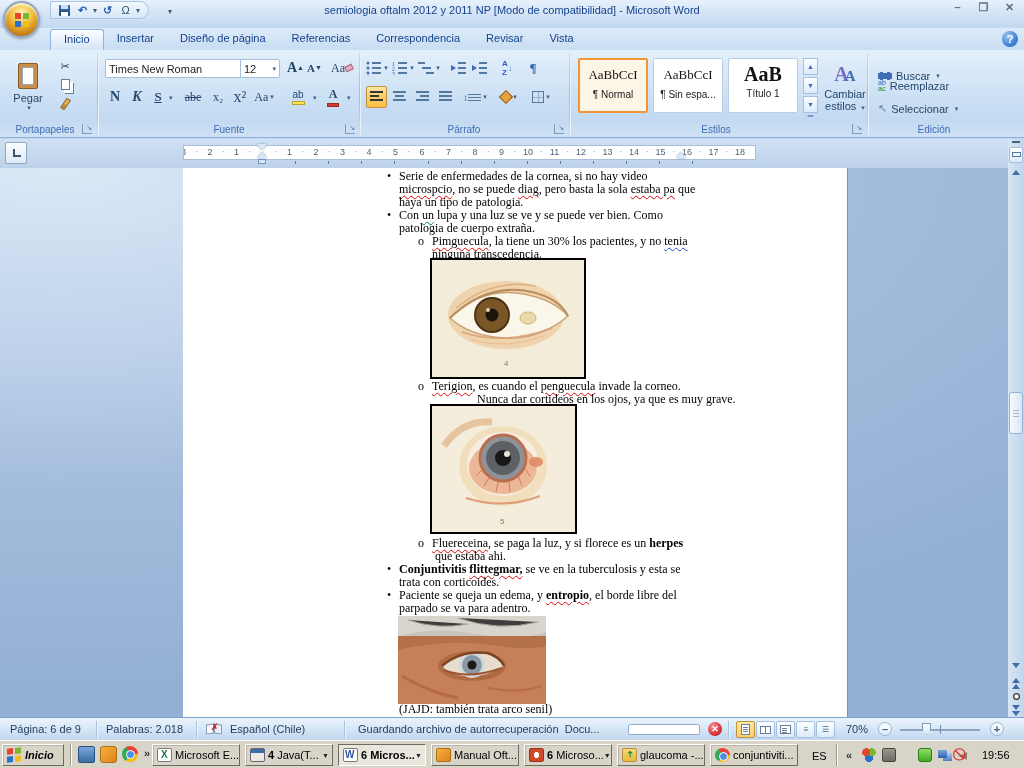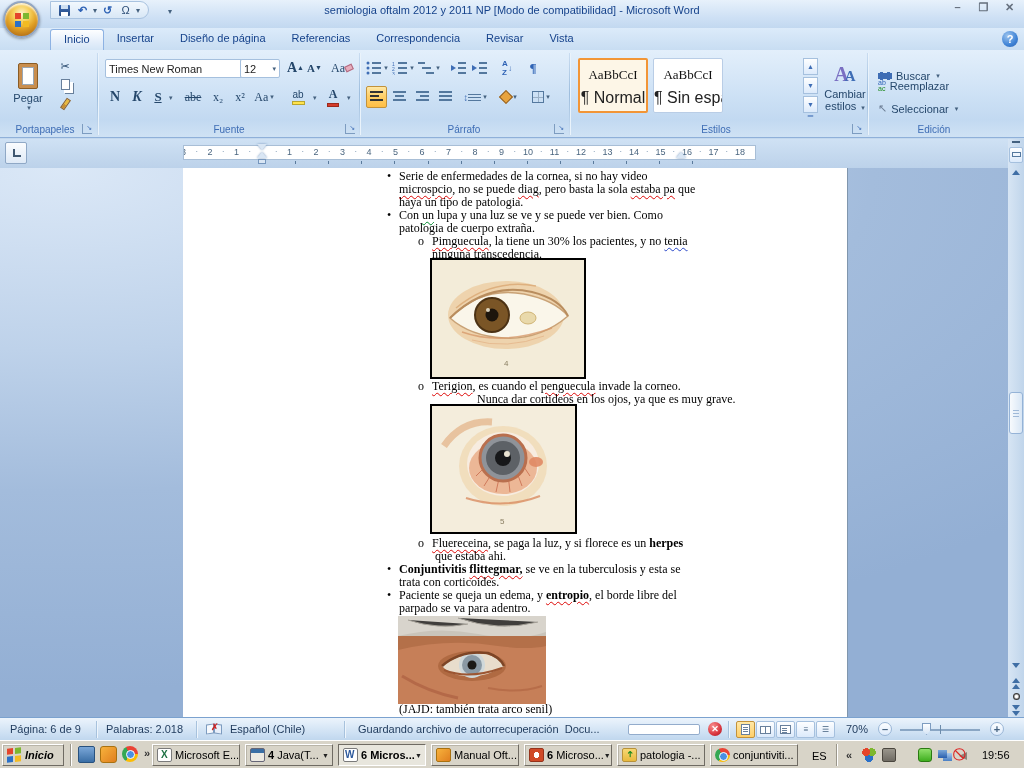--- a/index.html
+++ b/index.html
@@ -44,21 +44,21 @@
 .dn8{font-size:7px;color:#44617f;margin-left:2px}
 .bar-y{display:block;width:13px;height:4px;background:#ffe34d;border:1px solid #b9a52e;margin-top:1px}
 .bar-r{display:block;width:12px;height:4px;background:#d43b2a;border:1px solid #9c291c;margin-top:1px}
 .mini{font-size:11px}
 .lines4 span{display:block;height:1px;background:#54789e;margin:2px 0}
 
 .scard{position:absolute;width:70px;height:55px;background:#fff;border:1px solid #b9cde6;border-radius:2px;text-align:center;padding-top:8px}
 .scard.active{border:2px solid #f29536;background:#fdf6e7;padding-top:7px}
 .s-sample{font-family:"Liberation Serif",serif;font-size:13px;color:#111;line-height:15px}
 .s-sample.big{font-size:20px;font-weight:bold;line-height:14px}
-.s-name{font-size:16px;color:#222;margin-top:7px;white-space:nowrap;overflow:hidden}
+.s-name{font-size:10px;color:#222;margin-top:7px;white-space:nowrap;overflow:hidden}
 .sscroll{position:absolute;width:15px;height:17px;background:linear-gradient(#fdfeff,#dceafb);border:1px solid #a5c0de;font-size:7px;color:#3e6db5;text-align:center;line-height:15px}
 
 .edrow{position:absolute;display:flex;align-items:center;gap:4px;font-size:11px;color:#25476b;white-space:nowrap}
 
 #rulerrow{position:absolute;left:0;top:139px;width:1008px;height:29px;background:linear-gradient(#cfe1f4,#bcd2ea)}
 #tabsel{position:absolute;left:5px;top:3px;width:22px;height:22px;background:linear-gradient(#fafcfe,#dfeaf7);border:1px solid #8fa8c6;border-radius:2px}
 #tabsel .L{position:absolute;left:7px;top:6px;width:8px;height:8px;border-left:2px solid #3f5770;border-bottom:2px solid #3f5770}
 #ruler-strip{position:absolute;left:183px;top:6px;width:573px;height:15px;background:#fff;border:1px solid #a8bed6;overflow:hidden}
 .rnum{position:absolute;top:1px;transform:translateX(-50%);font-size:9px;color:#4a657f}
 .rdot{position:absolute;top:0;transform:translateX(-50%);font-size:9px;color:#8aa2ba}
@@ -211,21 +211,21 @@
     <span class="rbtn serif" style="left:330px;top:8px;width:24px;height:20px;font-size:12px">
         <span>Aa</span>
         <span style="width:8px;height:6px;background:#e8aebe;border:1px solid #b06a80;transform:rotate(-25deg);display:inline-block"></span>
       </span>
     <span class="rbtn serif" style="left:105px;top:36px;width:20px;height:22px;font-size:14px;font-weight:bold">N</span>
     <span class="rbtn serif" style="left:127px;top:36px;width:20px;height:22px;font-size:14px;font-style:italic;font-weight:bold">K</span>
     <span class="rbtn serif" style="left:149px;top:36px;width:18px;height:22px;font-size:13px;font-weight:bold;text-decoration:underline">S</span>
     <span class="dn8 abs" style="left:167px;top:44px">▾</span>
     <span class="rbtn serif" style="left:180px;top:36px;width:26px;height:22px;font-size:12px;text-decoration:line-through">abe</span>
     <span class="rbtn serif" style="left:208px;top:36px;width:20px;height:22px;font-size:12px">x₂</span>
-    <span class="rbtn serif" style="left:230px;top:36px;width:20px;height:22px;font-size:12px">x²</span>
+    <span class="rbtn serif" style="left:230px;top:36px;width:20px;height:22px;font-size:16px">x²</span>
     <span class="rbtn serif" style="left:252px;top:36px;width:24px;height:22px;font-size:12px">
         <span>Aa</span>
         <span class="dn8">▾</span>
       </span>
     <span class="rbtn" style="left:286px;top:36px;width:24px;height:22px;flex-direction:column;font-size:10px">
         <span>ab</span>
         <span class="bar-y"></span>
       </span>
     <span class="dn8 abs" style="left:311px;top:44px">▾</span>
     <span class="rbtn serif" style="left:322px;top:36px;width:22px;height:22px;flex-direction:column;font-size:12px;font-weight:bold">
@@ -342,20 +342,24 @@
     <div class="glabel" style="left:362px;width:204px">Párrafo</div>
     <span class="launcher" style="left:554px">↘</span>
 
     <div class="scard active" style="left:578px;top:8px">
       <div class="s-sample">AaBbCcI</div>
       <div class="s-name">¶ Normal</div>
       </div>
     <div class="scard" style="left:653px;top:8px">
       <div class="s-sample">AaBbCcI</div>
       <div class="s-name">¶ Sin espa...</div>
+      </div>
+    <div class="scard" style="left:728px;top:8px">
+      <div class="s-sample big">AaB</div>
+      <div class="s-name">Título 1</div>
       </div>
     <span class="sscroll" style="left:803px;top:8px">▲</span>
     <span class="sscroll" style="left:803px;top:27px">▼</span>
     <span class="sscroll" style="left:803px;top:46px">▼<br>▔</span>
     <div class="rbtn" style="left:824px;top:6px;width:42px;height:64px;flex-direction:column">
       <span style="font-family:'Liberation Serif',serif;font-weight:bold;font-size:20px;color:#7a6fc2">A<span style="color:#3e6db5;font-size:15px;margin-left:-4px">A</span></span>
       <span style="font-size:11px;text-align:center;line-height:12px;margin-top:2px"><span>Cambiar estilos</span> <span class="dn8">▾</span></span>
       </div>
     <div class="glabel" style="left:572px;width:288px">Estilos</div>
     <span class="launcher" style="left:852px">↘</span>
@@ -636,21 +640,21 @@
           <span>Manual Oft...</span>
         </div>
         <div class="task raised" style="left: 524px; width: 88px;">
           <span class="tic tic-powerpoint"></span>
           <span style="font-weight: bold; margin-right: 3px;">6</span>
           <span>Microso...</span>
           <span class="dn">▼</span>
         </div>
         <div class="task raised" style="left: 617px; width: 88px;">
           <span class="tic tic-folder-up"></span>
-          <span>patologia -...</span>
+          <span>glaucoma -...</span>
         </div>
         <div class="task raised" style="left: 710px; width: 88px;">
           <span class="tic tic-chrome"></span>
           <span>conjuntiviti...</span>
         </div>
       </div>
     <span class="abs" style="left:812px;top:9px">ES</span>
     <span class="etch" style="left:836px"></span>
     <span class="abs" style="left:846px;top:8px;font-weight:bold;color:#333">«</span>
     <span class="trayicon" style="left:862px;background:radial-gradient(circle at 30% 30%,#e4452c 0 4px,transparent 4px),radial-gradient(circle at 70% 30%,#7db72f 0 4px,transparent 4px),radial-gradient(circle at 50% 72%,#2a70c8 0 4px,transparent 4px)"></span>

